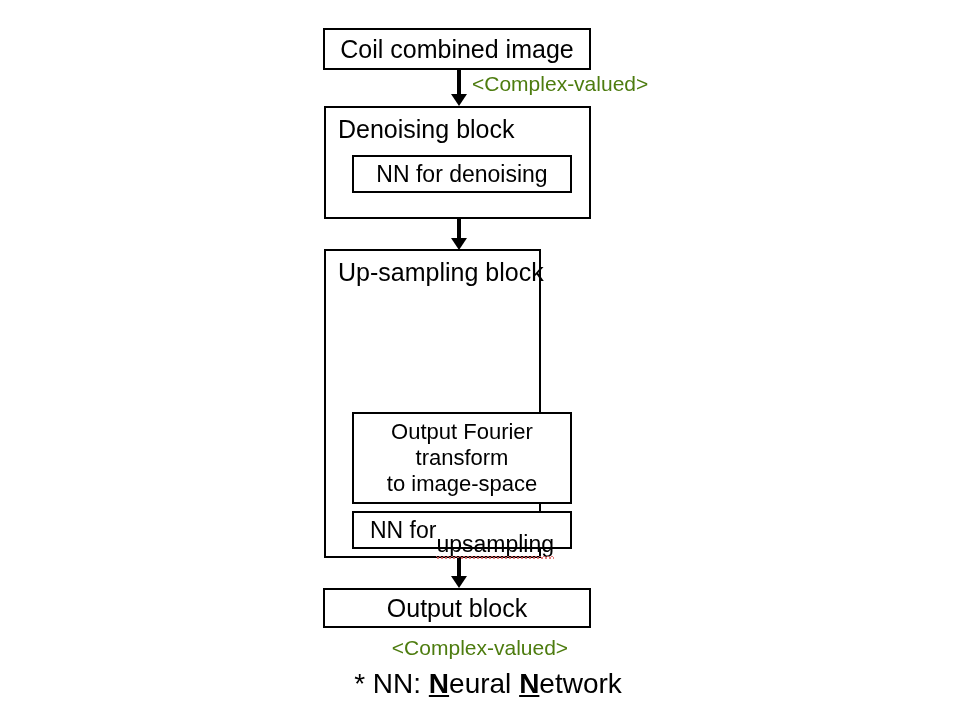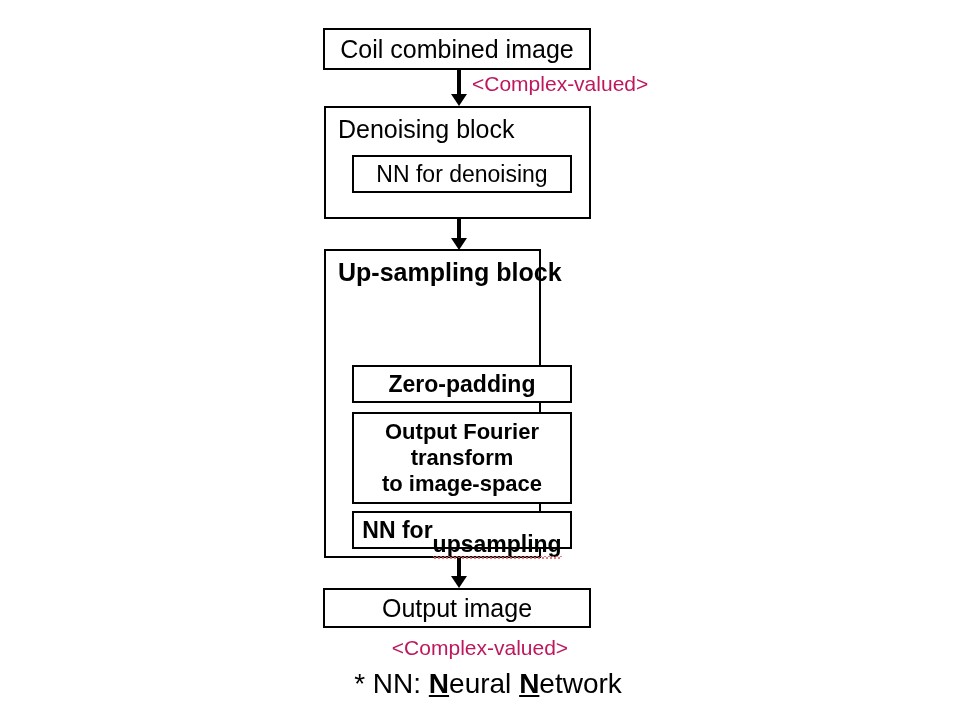--- a/index.html
+++ b/index.html
@@ -78,21 +78,21 @@
     border-left: 8px solid transparent;
     border-right: 8px solid transparent;
     border-top: 12px solid #000000;
   }
 
   
   .annot {
     position: absolute;
     font-size: 21px;
     line-height: 24px;
-    color: #be185d;
+    color: #4d7c0f;
     white-space: nowrap;
   }
 
   .footnote {
     position: absolute;
     font-size: 28px;
     line-height: 32px;
     color: #000000;
     white-space: nowrap;
     text-align: center;
@@ -146,46 +146,43 @@
     <div class="box box-centered inner-lg" style="left:26px; top:47px; width:220px; height:38px;">
       <span>NN for denoising</span>
     </div>
   </div>
 
   <div class="arrow" style="left:457px; top:219px; width:4px; height:32px;">
     <div class="arrow-line" style="height:22px;"></div>
     <div class="arrow-head" style="top:19px;"></div>
   </div>
 
-  <div class="box" style="left:324px; top:249px; width:217px; height:309px;font-weight:bold;">
+  <div class="box" style="left:324px; top:249px; width:217px; height:309px;">
     <div class="outer-title">Up-sampling block</div>
 
 
-    <div class="box box-centered inner-lg" style="left:26px; top:114px; width:220px; height:38px;">
-      <span>Zero-padding</span>
-    </div>
 
     <div class="box box-centered inner" style="left:26px; top:161px; width:220px; height:92px; white-space:pre-line;">
       <span>Output Fourier
 transform
 to image-space</span>
     </div>
 
     <div class="box box-centered inner-lg" style="left:26px; top:260px; width:220px; height:38px;">
       <span>NN for </span>
         <span class="squiggle">upsampling</span>
     </div>
   </div>
 
   <div class="arrow" style="left:457px; top:558px; width:4px; height:32px;">
     <div class="arrow-line" style="height:21px;"></div>
     <div class="arrow-head" style="top:18px;"></div>
   </div>
 
   <div class="box box-centered capsule" style="left:323px; top:588px; width:268px; height:40px;">
-    <span>Output image</span>
+    <span>Output block</span>
   </div>
 
   <div class="annot" style="left:0; top:636px; width:960px; text-align:center;">&lt;Complex-valued&gt;</div>
 
   <div class="footnote" style="top:668px;margin-left:8px;"><span>* NN: </span><b>N</b><span>eural </span><b>N</b><span>etwork</span></div>
 
 </div>
 
 </body></html>

